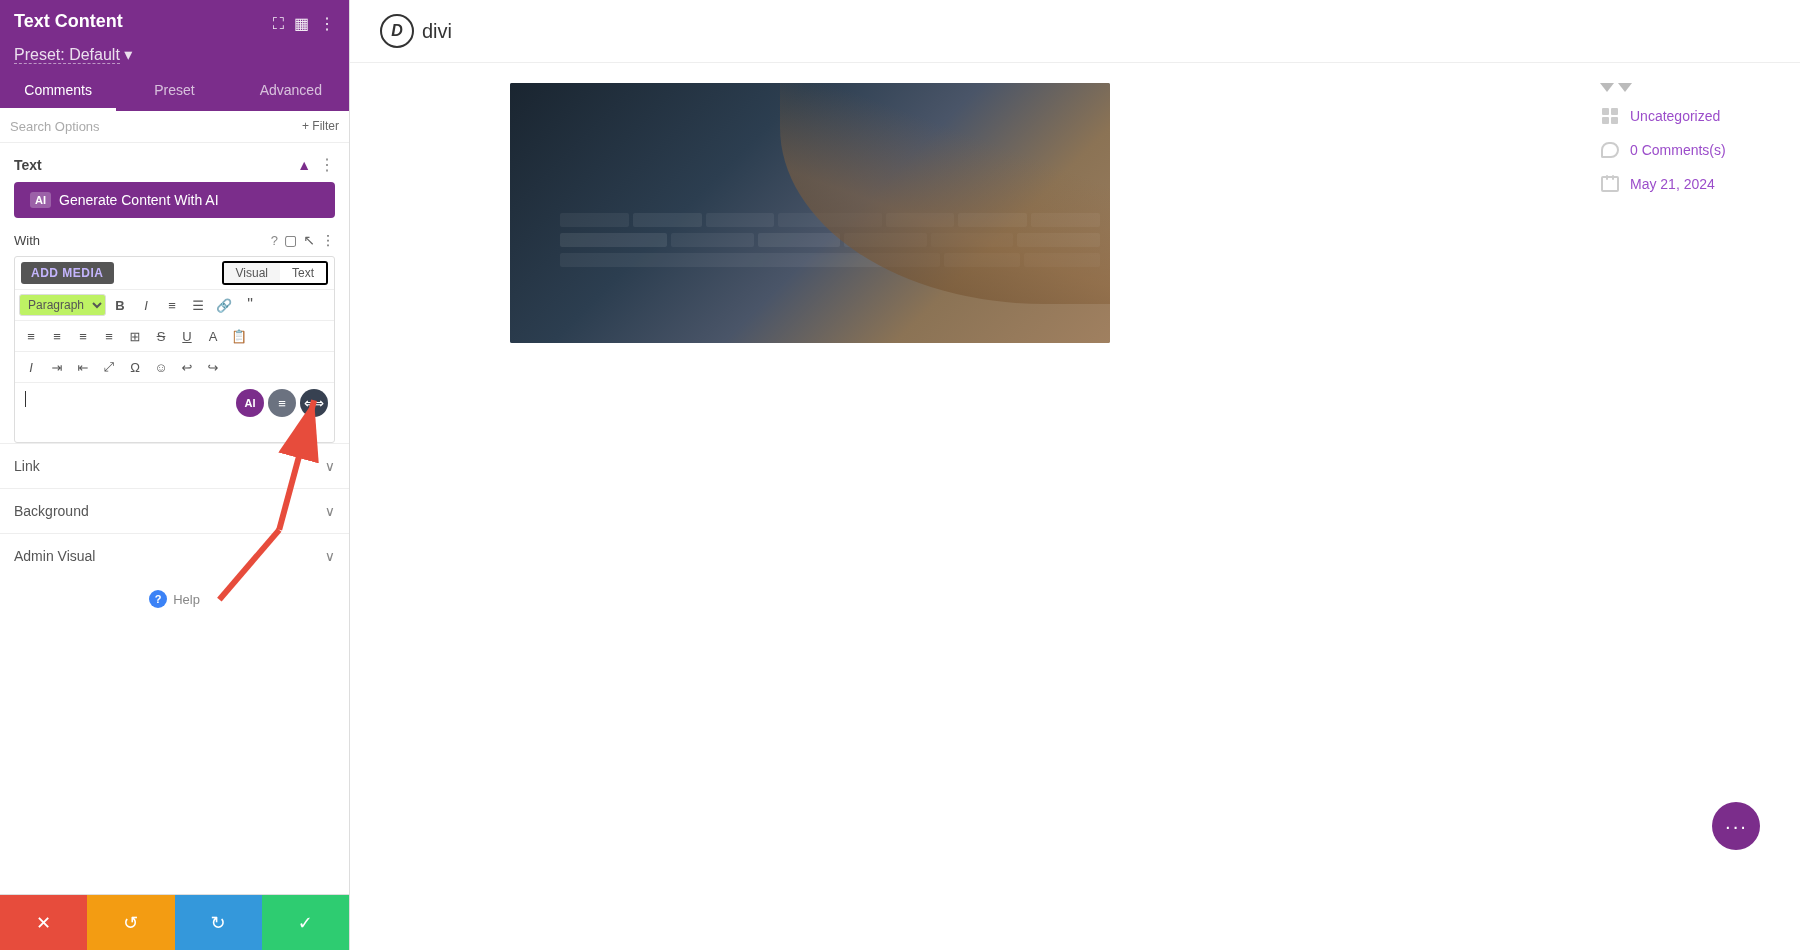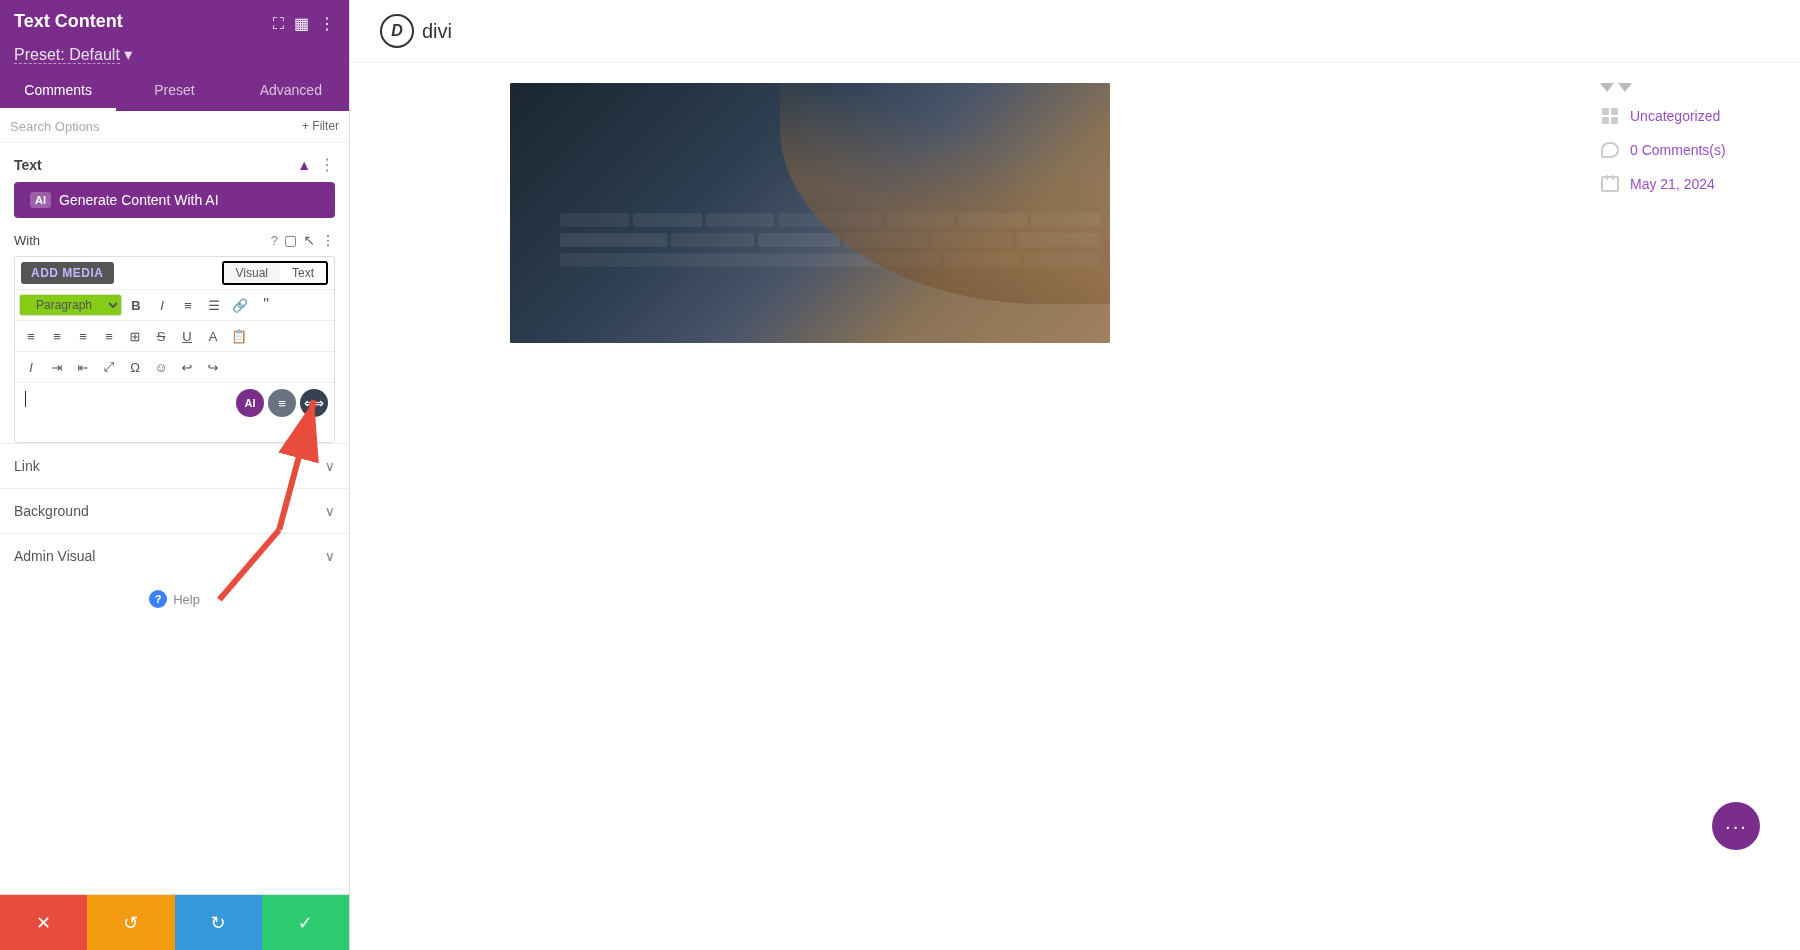--- a/index.html
+++ b/index.html
@@ -207,24 +207,24 @@
       display: flex;
       align-items: center;
       padding: 3px 4px;
       border-bottom: 1px solid #eee;
       gap: 2px;
       flex-wrap: wrap;
     }
     .tb-select {
       border: 1px solid #ddd;
       border-radius: 3px;
-      padding: 2px 12px;
+      padding: 2px 4px;
       font-size: 12px;
       color: #555;
-      background: #84cc16;
+      background: #bef264;
       cursor: pointer;
     }
     .tb-icon {
       width: 24px;
       height: 24px;
       display: flex;
       align-items: center;
       justify-content: center;
       font-size: 13px;
       color: #555;

